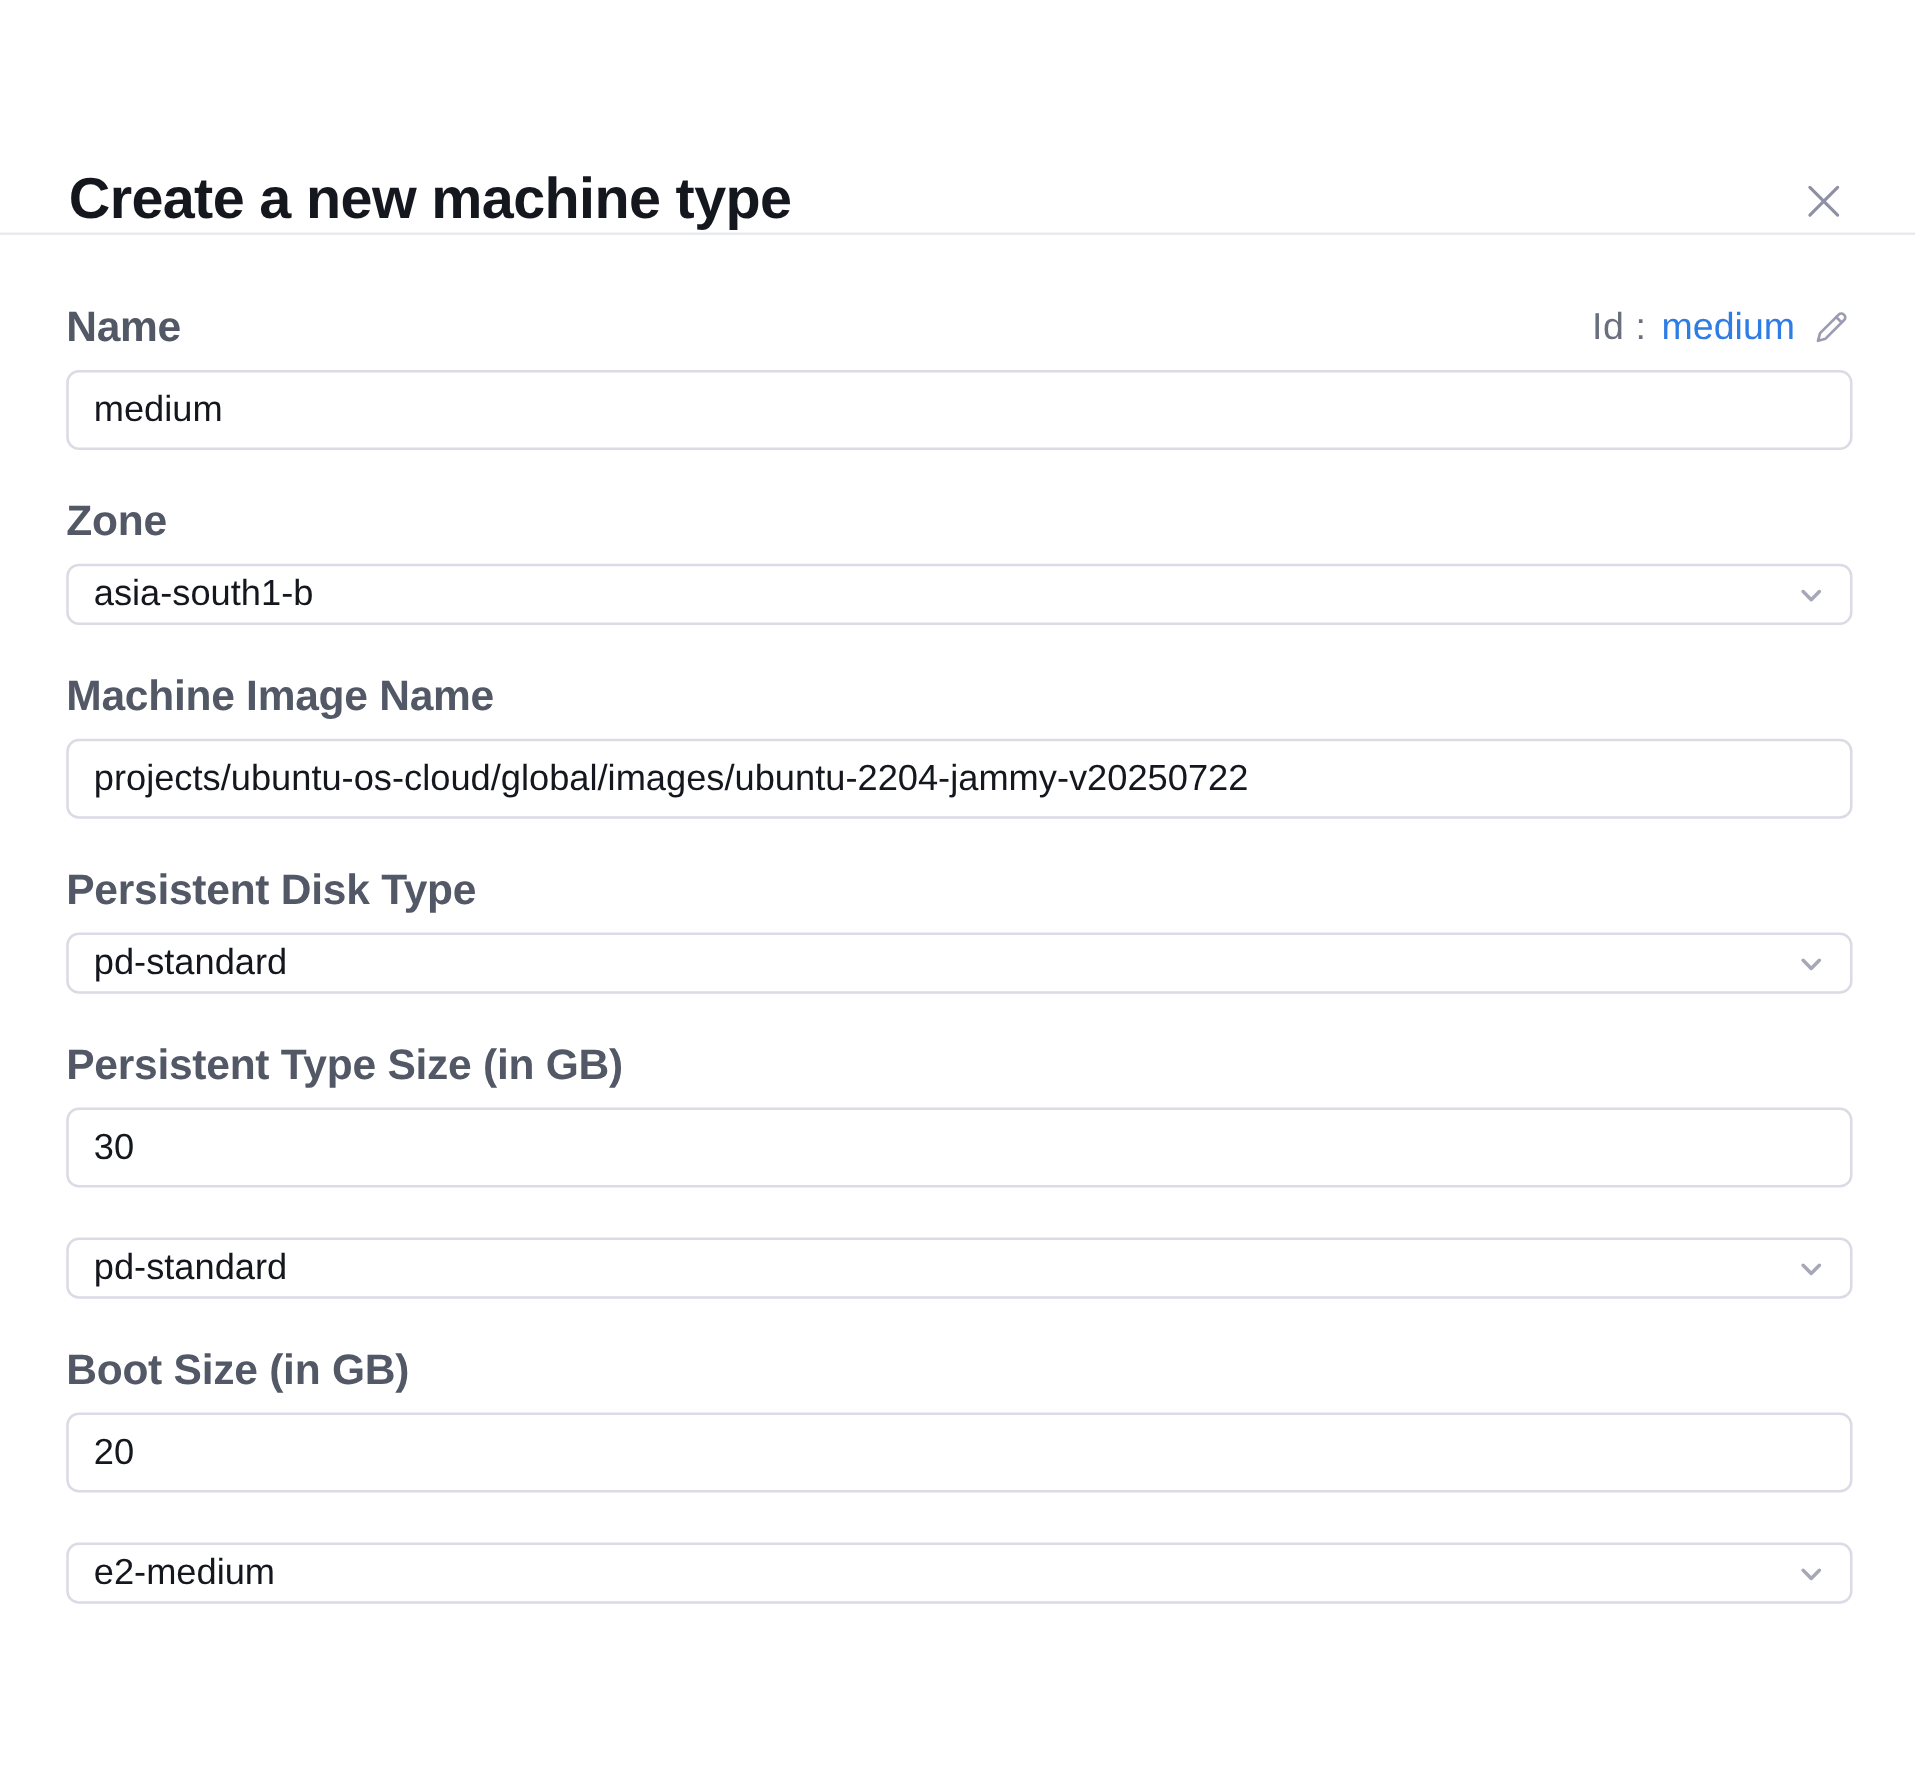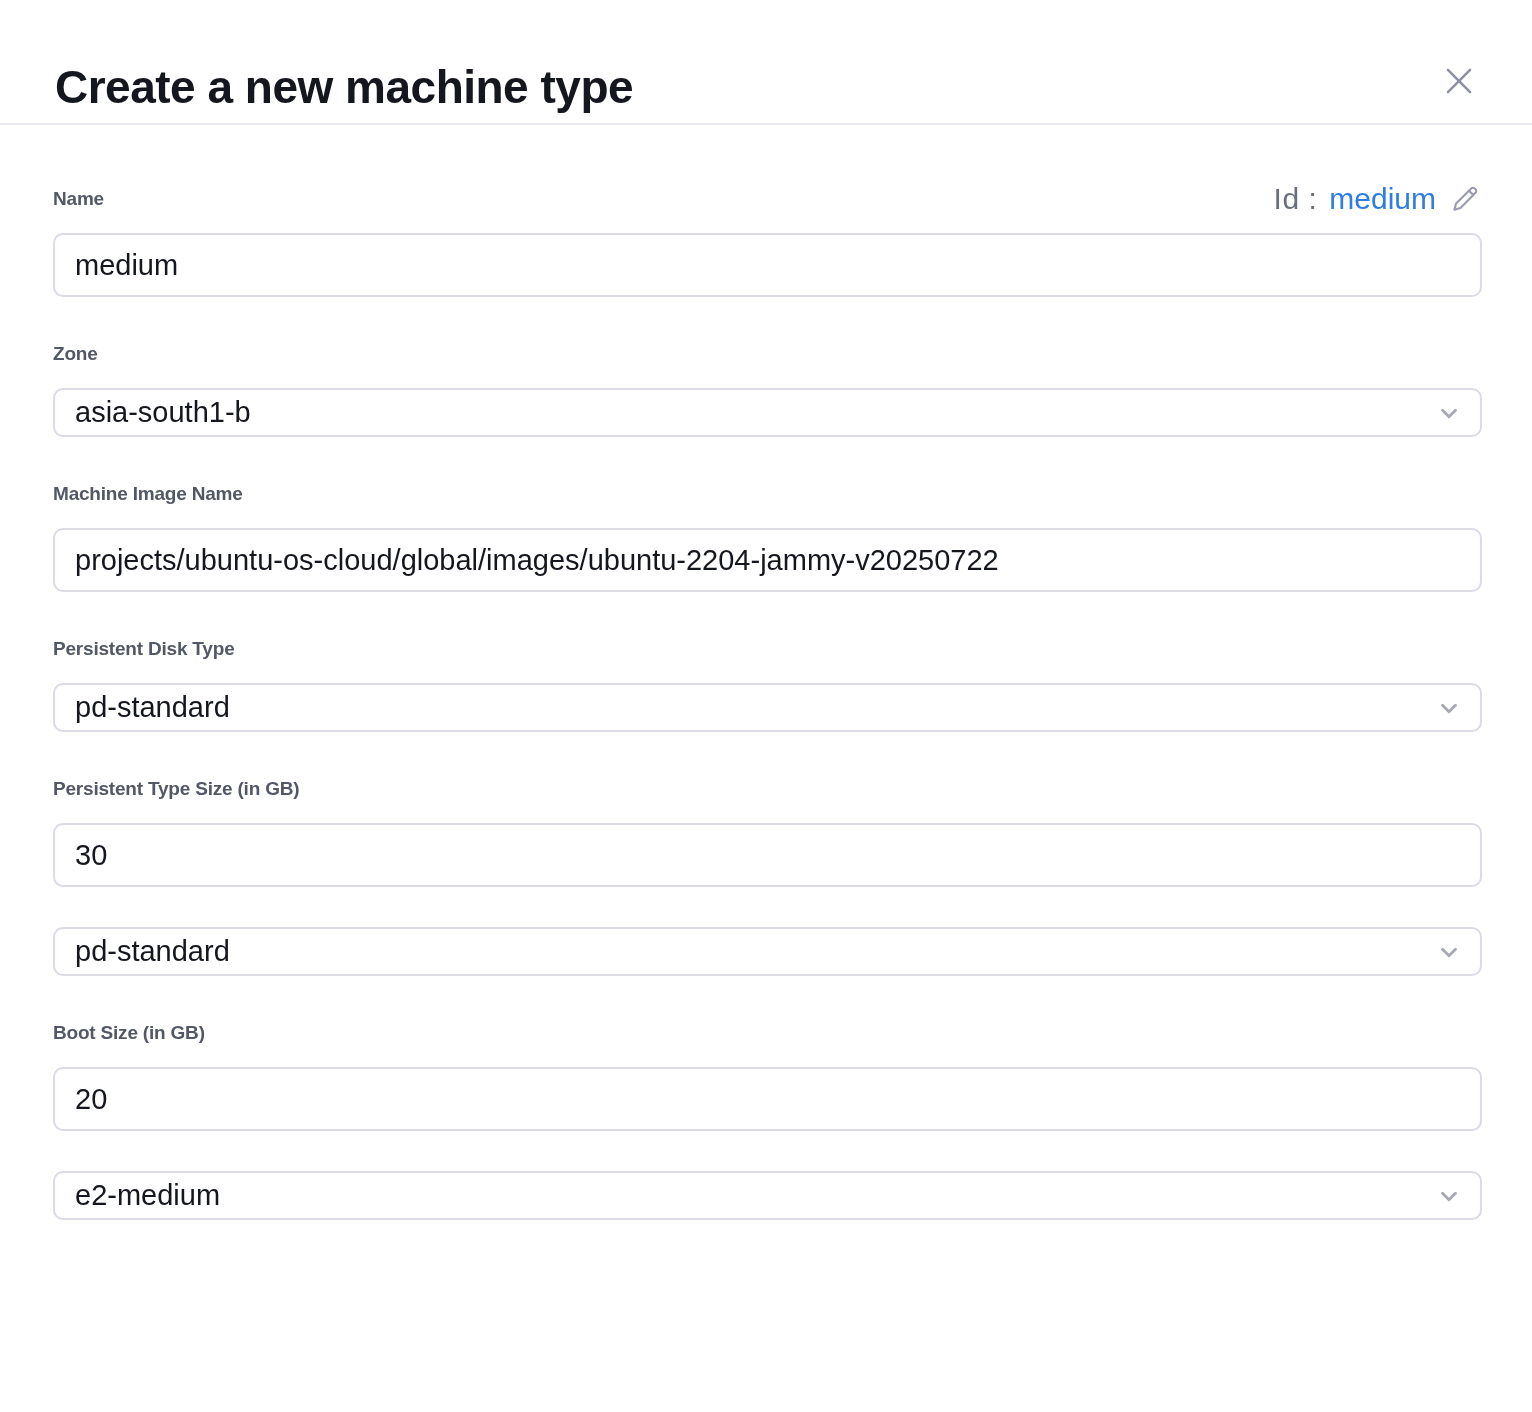--- a/index.html
+++ b/index.html
@@ -3,22 +3,22 @@
 <meta charset="utf-8">
 <style>
   * { margin: 0; padding: 0; box-sizing: border-box; }
   html, body { width: 1532px; height: 1412px; background: #ffffff; overflow: hidden; }
   body { font-family: "Liberation Sans", sans-serif; color: #16181f; }
 
   .modal { width: 1532px; height: 1412px; background: #ffffff; }
 
   
   .modal-header {
-    display: flex; align-items: center; justify-content: space-between;
-    padding: 50px 48px 0 55px; height: 125px;
+    display: flex; align-items: flex-end; justify-content: space-between;
+    padding: 50px 48px 0 55px; height: 188px;
     border-bottom: 2px solid #e9e9f0;
   }
   .modal-title {
     font-size: 46px; font-weight: 700; color: #15171e; letter-spacing: -0.5px;
     line-height: 56px;
   }
   .close-btn {
     background: none; border: none; cursor: pointer; padding: 6px;
     display: flex; align-items: center; justify-content: center;
     margin-top: -12px;
@@ -29,21 +29,21 @@
   .modal-body { padding: 57px 50px 0 53px; }
 
   .field { margin-bottom: 40px; }
   .field:last-child { margin-bottom: 0; }
 
   .label-row {
     display: flex; align-items: center; justify-content: space-between;
     margin-bottom: 17px; min-height: 34px;
   }
   .field-label {
-    font-size: 19px; font-weight: 600; color: #525866; line-height: 30px;
+    font-size: 34px; font-weight: 600; color: #525866; line-height: 30px;
     letter-spacing: -0.2px;
   }
   .id-row { display: flex; align-items: flex-end; gap: 12px; }
   .id-prefix { font-size: 30px; color: #6a6f7d; letter-spacing: 0.5px; }
   .id-value { font-size: 30px; color: #2e7ce4; }
   .edit-btn {
     background: none; border: none; cursor: pointer; padding: 0;
     display: flex; align-items: center;
   }
 

